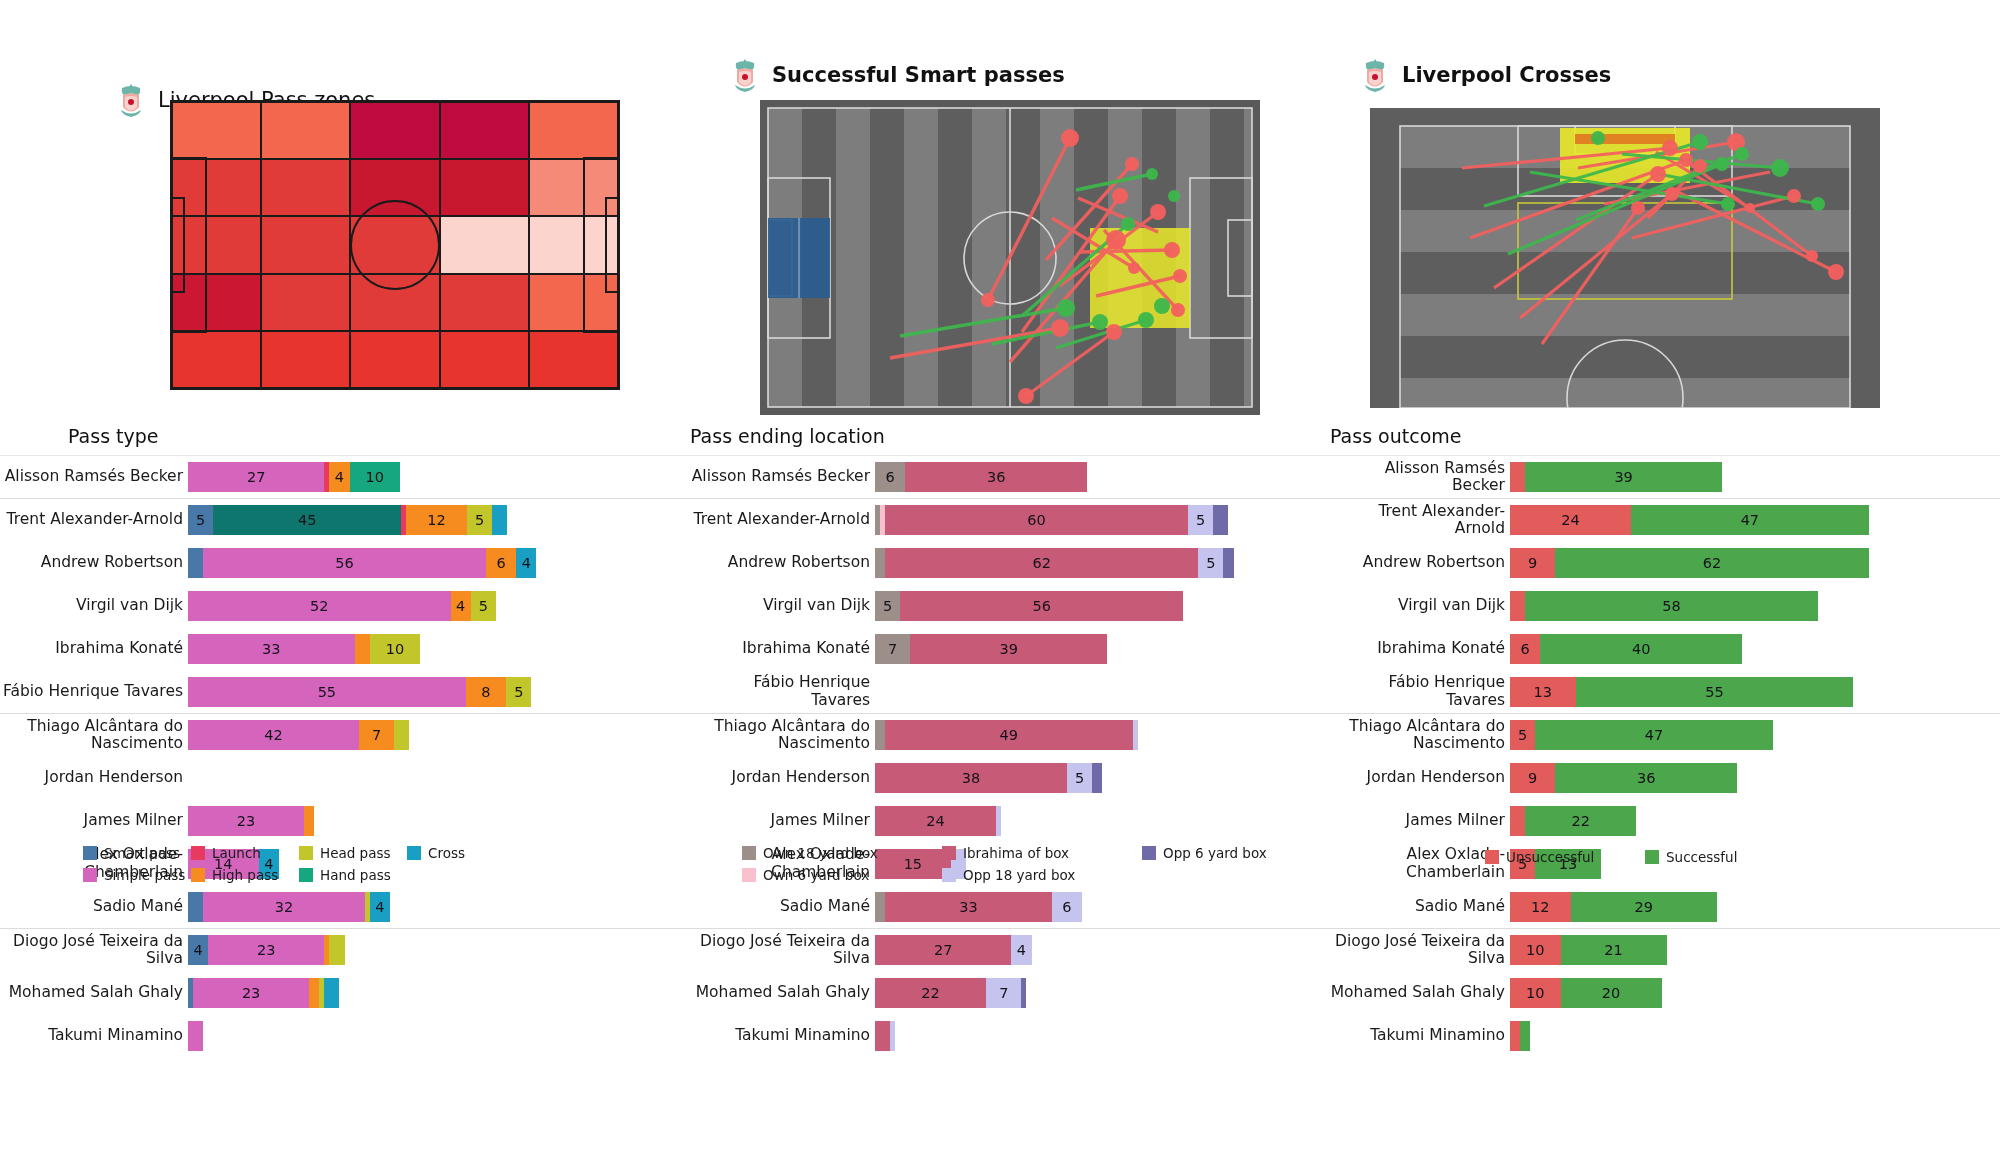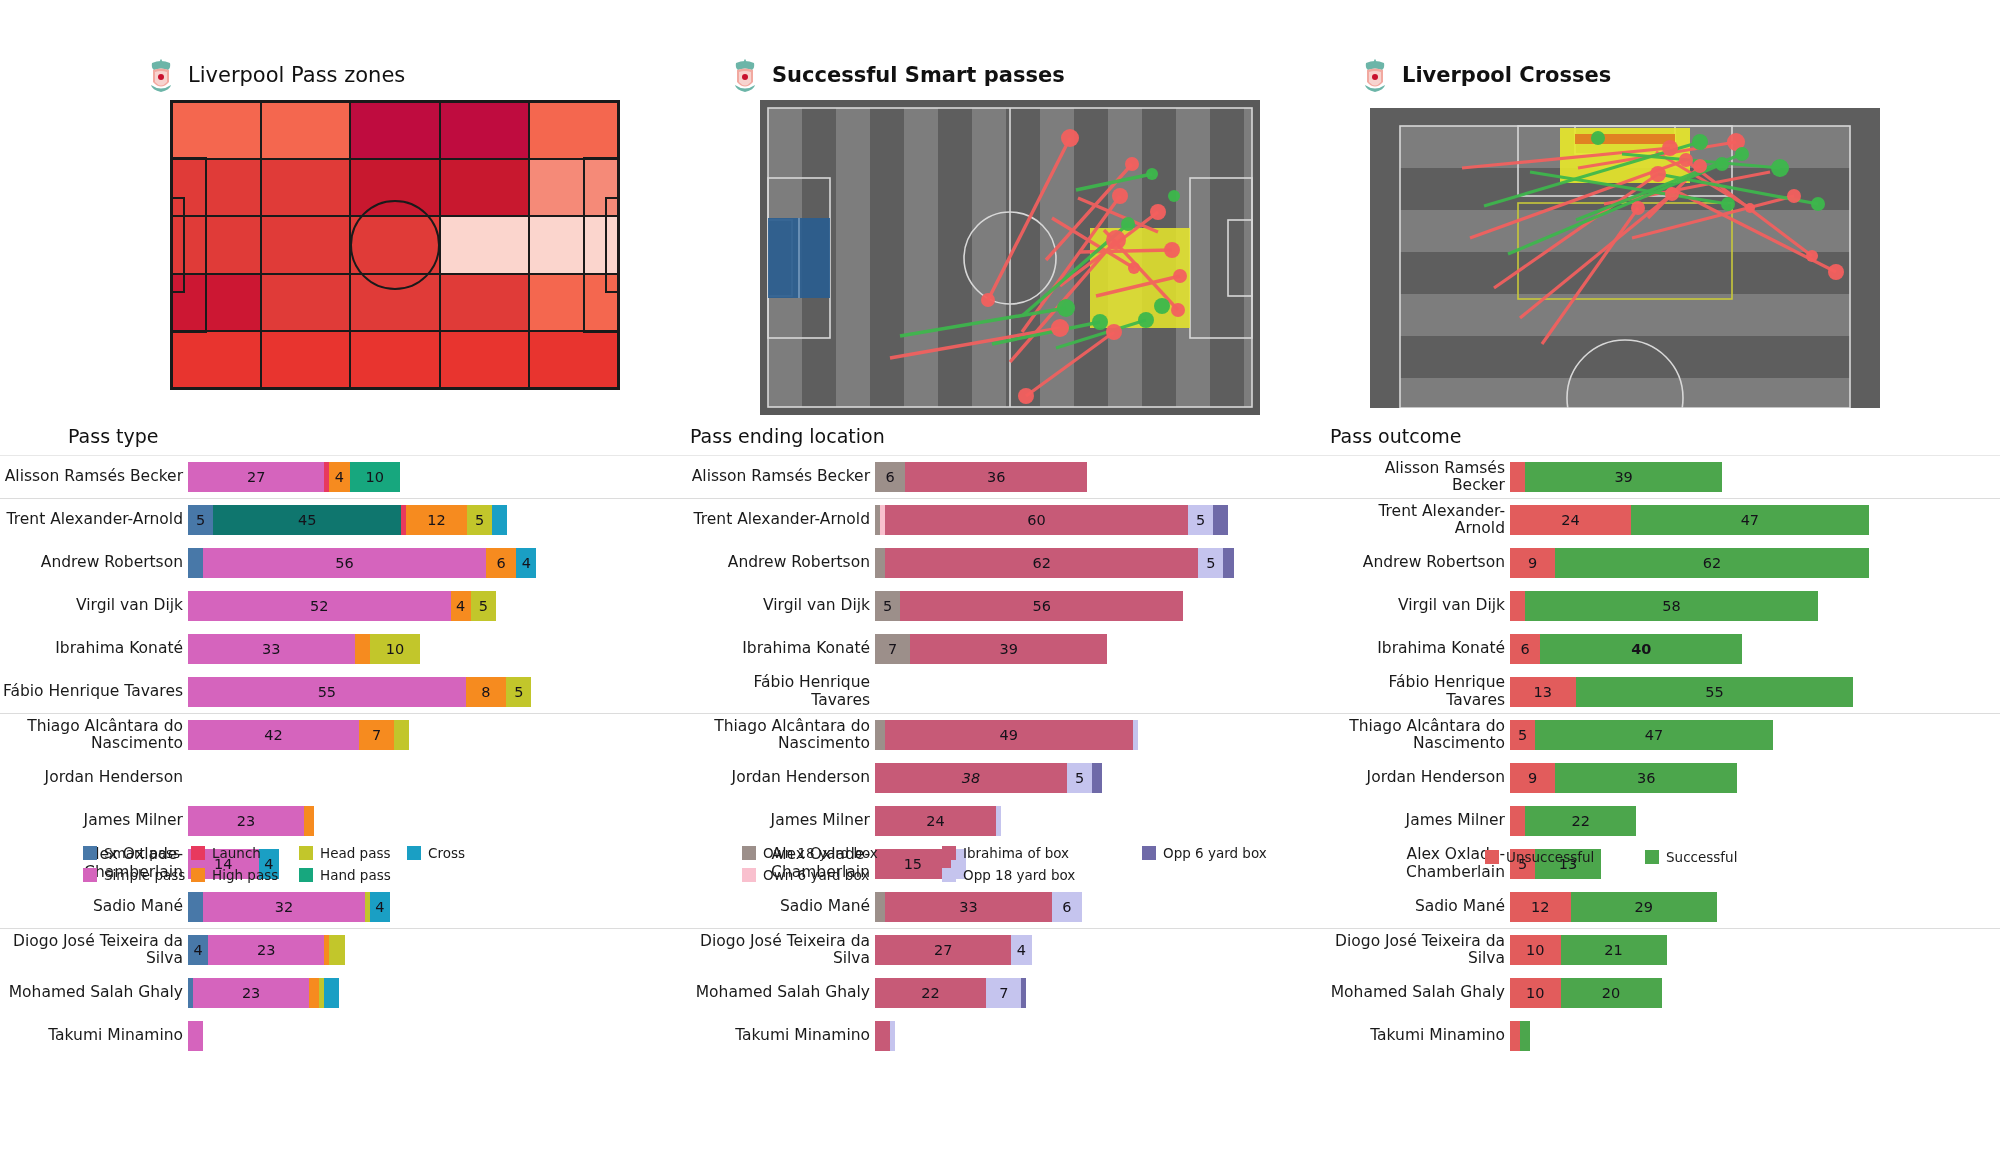--- a/index.html
+++ b/index.html
@@ -15,21 +15,21 @@
   #panel-1 { left: 0;    width: 690px; }
   #panel-2 { left: 690px; width: 640px; }
   #panel-3 { left: 1330px; width: 670px; }
 
   
   .title-row {
     position: absolute; top: 58px; left: 0;
     display: flex; align-items: center; gap: 12px;
     height: 34px;
   }
-  #panel-1 .title-row { left: 146px; }
+  #panel-1 .title-row { left: 116px; margin-top: 25px; }
   #panel-2 .title-row { left: 40px; }
   #panel-3 .title-row { left: 30px; }
 
   .crest { width: 30px; height: 34px; flex: 0 0 auto; }
   .title-text { font-size: 21px; color: #111; white-space: nowrap; }
   .title-text.bold { font-weight: bold; }
 
   
   .zones {
     position: absolute; top: 100px; left: 170px;
@@ -436,21 +436,21 @@
           <div class="rlabel">Thiago Alcântara do Nascimento</div>
           <div class="bars">
             <div class="seg" style="width: 10.1px; background: rgb(156, 143, 138);"></div>
             <div class="seg" style="width: 247.45px; background: rgb(199, 90, 119);">49</div>
             <div class="seg" style="width: 5.05px; background: rgb(197, 196, 238);"></div>
           </div>
         </div>
         <div class="row nodiv">
           <div class="rlabel">Jordan Henderson</div>
           <div class="bars">
-            <div class="seg" style="width: 191.9px; background: rgb(199, 90, 119); font-style: italic;">38</div>
+            <div class="seg" style="width: 191.9px; background: rgb(199, 90, 119);">38</div>
             <div class="seg" style="width: 25.25px; background: rgb(197, 196, 238);">5</div>
             <div class="seg" style="width: 10.1px; background: rgb(111, 106, 168);"></div>
           </div>
         </div>
         <div class="row nodiv">
           <div class="rlabel">James Milner</div>
           <div class="bars">
             <div class="seg" style="width: 121.2px; background: rgb(199, 90, 119);">24</div>
             <div class="seg" style="width: 5.05px; background: rgb(197, 196, 238);"></div>
           </div>
@@ -625,21 +625,21 @@
           <div class="rlabel">Virgil van Dijk</div>
           <div class="bars">
             <div class="seg" style="width: 15.15px; background: rgb(226, 92, 92);"></div>
             <div class="seg" style="width: 292.9px; background: rgb(76, 166, 76);">58</div>
           </div>
         </div>
         <div class="row nodiv">
           <div class="rlabel">Ibrahima Konaté</div>
           <div class="bars">
             <div class="seg" style="width: 30.3px; background: rgb(226, 92, 92);">6</div>
-            <div class="seg" style="width: 202px; background: rgb(76, 166, 76); font-weight: bold;">40</div>
+            <div class="seg" style="width: 202px; background: rgb(76, 166, 76);">40</div>
           </div>
         </div>
         <div class="row nodiv">
           <div class="rlabel">Fábio Henrique Tavares</div>
           <div class="bars">
             <div class="seg" style="width: 65.65px; background: rgb(226, 92, 92);">13</div>
             <div class="seg" style="width: 277.75px; background: rgb(76, 166, 76);">55</div>
           </div>
         </div>
         <div class="row group">

